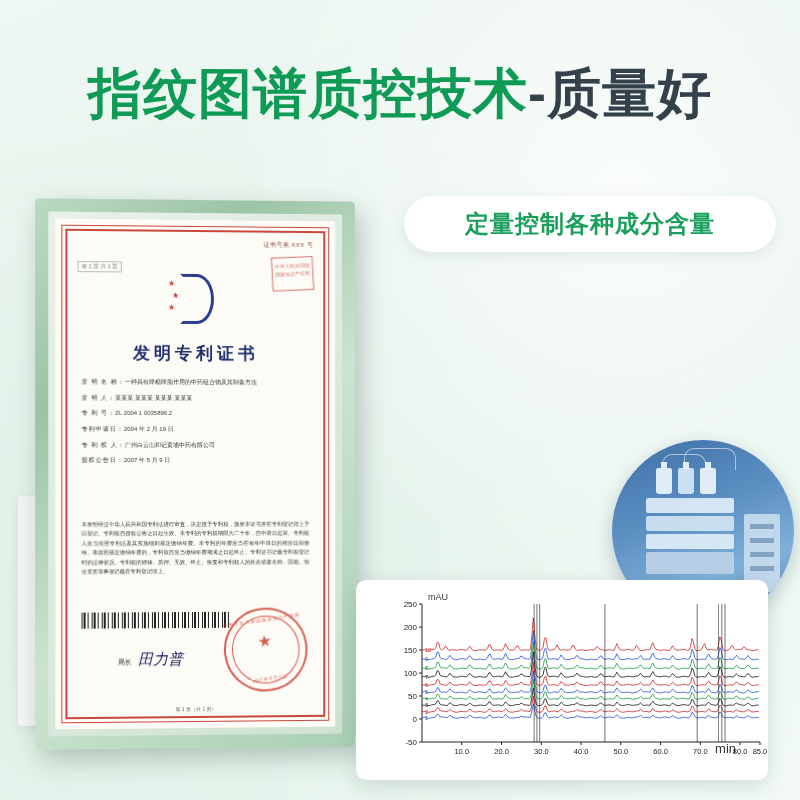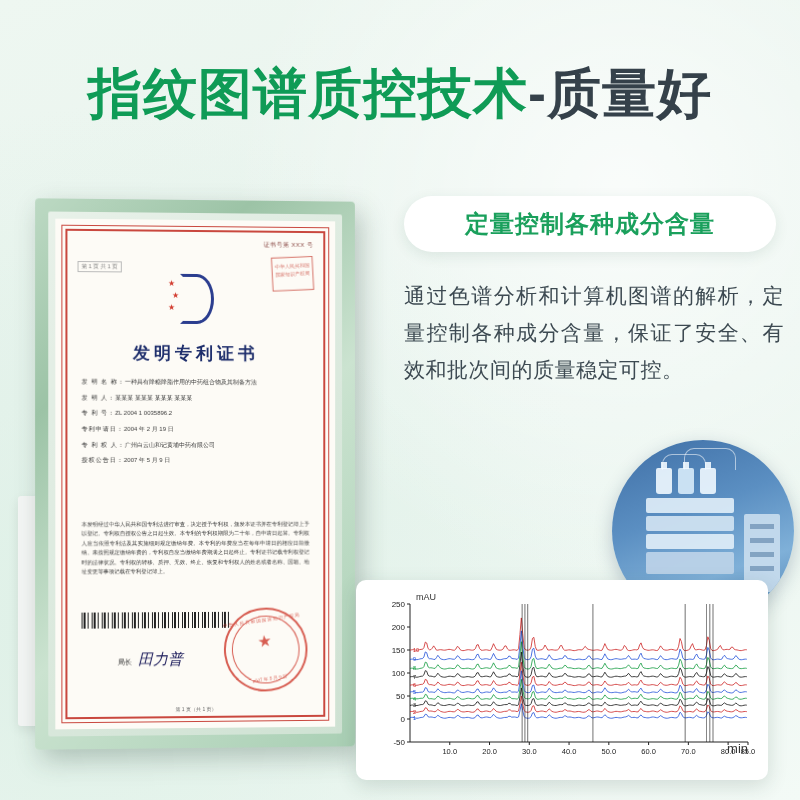--- a/index.html
+++ b/index.html
@@ -239,21 +239,21 @@
   .instrument .t2 { left: 72px; top: 8px; width: 52px; height: 22px; }
 
   
   .chrom-card {
     position:absolute;
     left: 356px; top: 580px;
     width: 412px; height: 200px;
     background: #ffffff;
     border-radius: 10px;
     box-shadow: 0 6px 20px rgba(40,70,55,0.16);
-    padding: 10px 12px;
+    padding: 10px 24px;
   }
   .chrom-plot { position:relative; width: 100%; height: 100%; }
   .chrom-ylabel {
     position:absolute; left: 48px; top: 2px;
     font-size: 9px; color:#333;
   }
   .chrom-xlabel {
     position:absolute; right: 8px; bottom: 14px;
     font-size: 13px; color:#333;margin-left:11px;
   }
@@ -316,21 +316,20 @@
           <div class="cert-foot">第 1 页（共 1 页）</div>
         </div>
       </div>
     </div>
   </div>
 
   <div class="pill">
     <span>定量控制各种成分含量</span>
   </div>
 
-  <div class="para">通过色谱分析和计算机图谱的解析，定量控制各种成分含量，保证了安全、有效和批次间的质量稳定可控。</div>
 
   <div class="instrument">
     <div class="tube t1"></div>
     <div class="tube t2"></div>
     <div class="bottle b1"></div>
     <div class="bottle b2"></div>
     <div class="bottle b3"></div>
     <div class="mod m1"></div>
     <div class="mod m2"></div>
     <div class="mod m3"></div>

